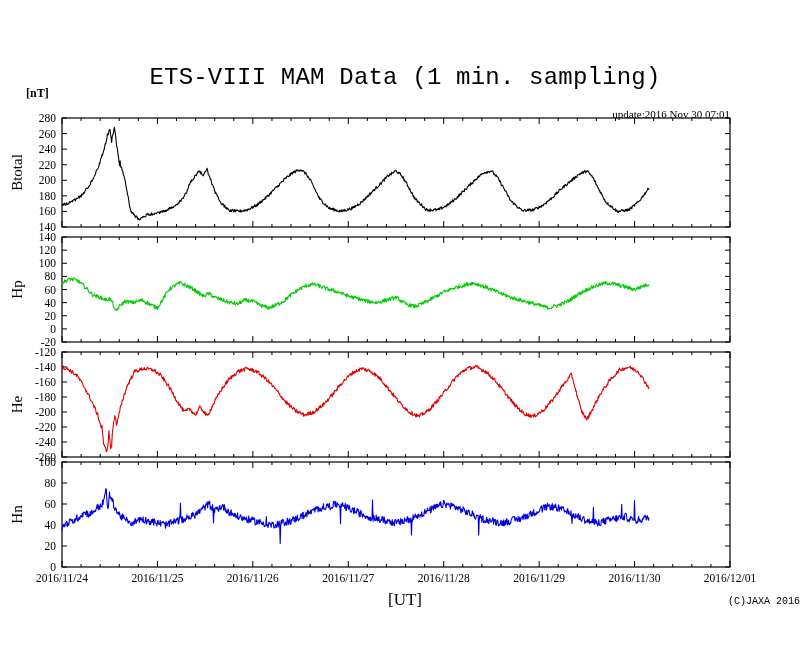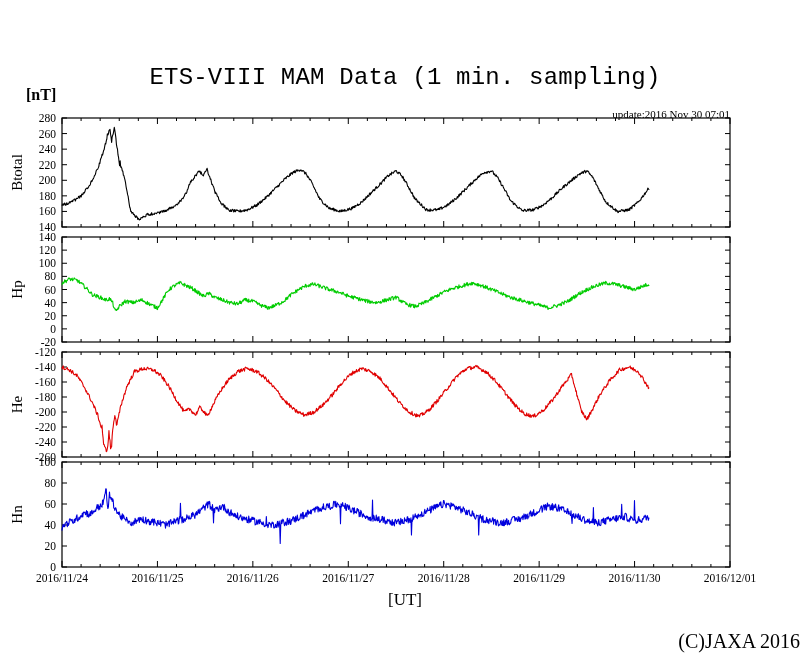--- a/index.html
+++ b/index.html
@@ -7,34 +7,34 @@
   body{
     width:810px;height:655px;background:#ffffff;overflow:hidden;
     font-family:"Liberation Serif", serif;color:#000000;position:relative;
   }
   #figure{position:absolute;left:0;top:0;width:810px;height:655px;}
   .ttl{
     position:absolute;left:0;top:64px;width:810px;text-align:center;
     font-size:24px;font-family:Liberation Mono, monospace;letter-spacing:.2px;
   }
   .unit{
-    position:absolute;left:26px;top:86px;font-size:16px;font-weight:bold;
+    position:absolute;left:26px;top:86px;font-size:12px;font-weight:bold;
     font-family:"Liberation Serif", serif;
   }
   .update{
     position:absolute;right:80px;top:108px;font-size:11px;
     font-family:"Liberation Serif", serif;
   }
   .xlabel{
     position:absolute;left:0;top:590px;width:810px;text-align:center;
     font-size:17px;font-family:"Liberation Serif", serif;
   }
   .credit{
-    position:absolute;right:10px;top:630px;font-size:20px;
-    font-family:Liberation Serif, serif;
+    position:absolute;right:10px;top:596px;font-size:10px;
+    font-family:Liberation Mono, monospace;
   }
   svg text{font-family:"Liberation Serif", serif;}
   .ytick{font-size:11.5px;text-anchor:end;}
   .xtick{font-size:11.5px;text-anchor:middle;}
   .axlab{font-size:15px;text-anchor:middle;}
   .frame{fill:none;stroke:#000000;stroke-width:1.2;}
   .tick{stroke:#000000;stroke-width:1;}
   .trace{fill:none;stroke-width:1.1;stroke-linejoin:round;stroke-linecap:round;}
 </style>
 </head>

